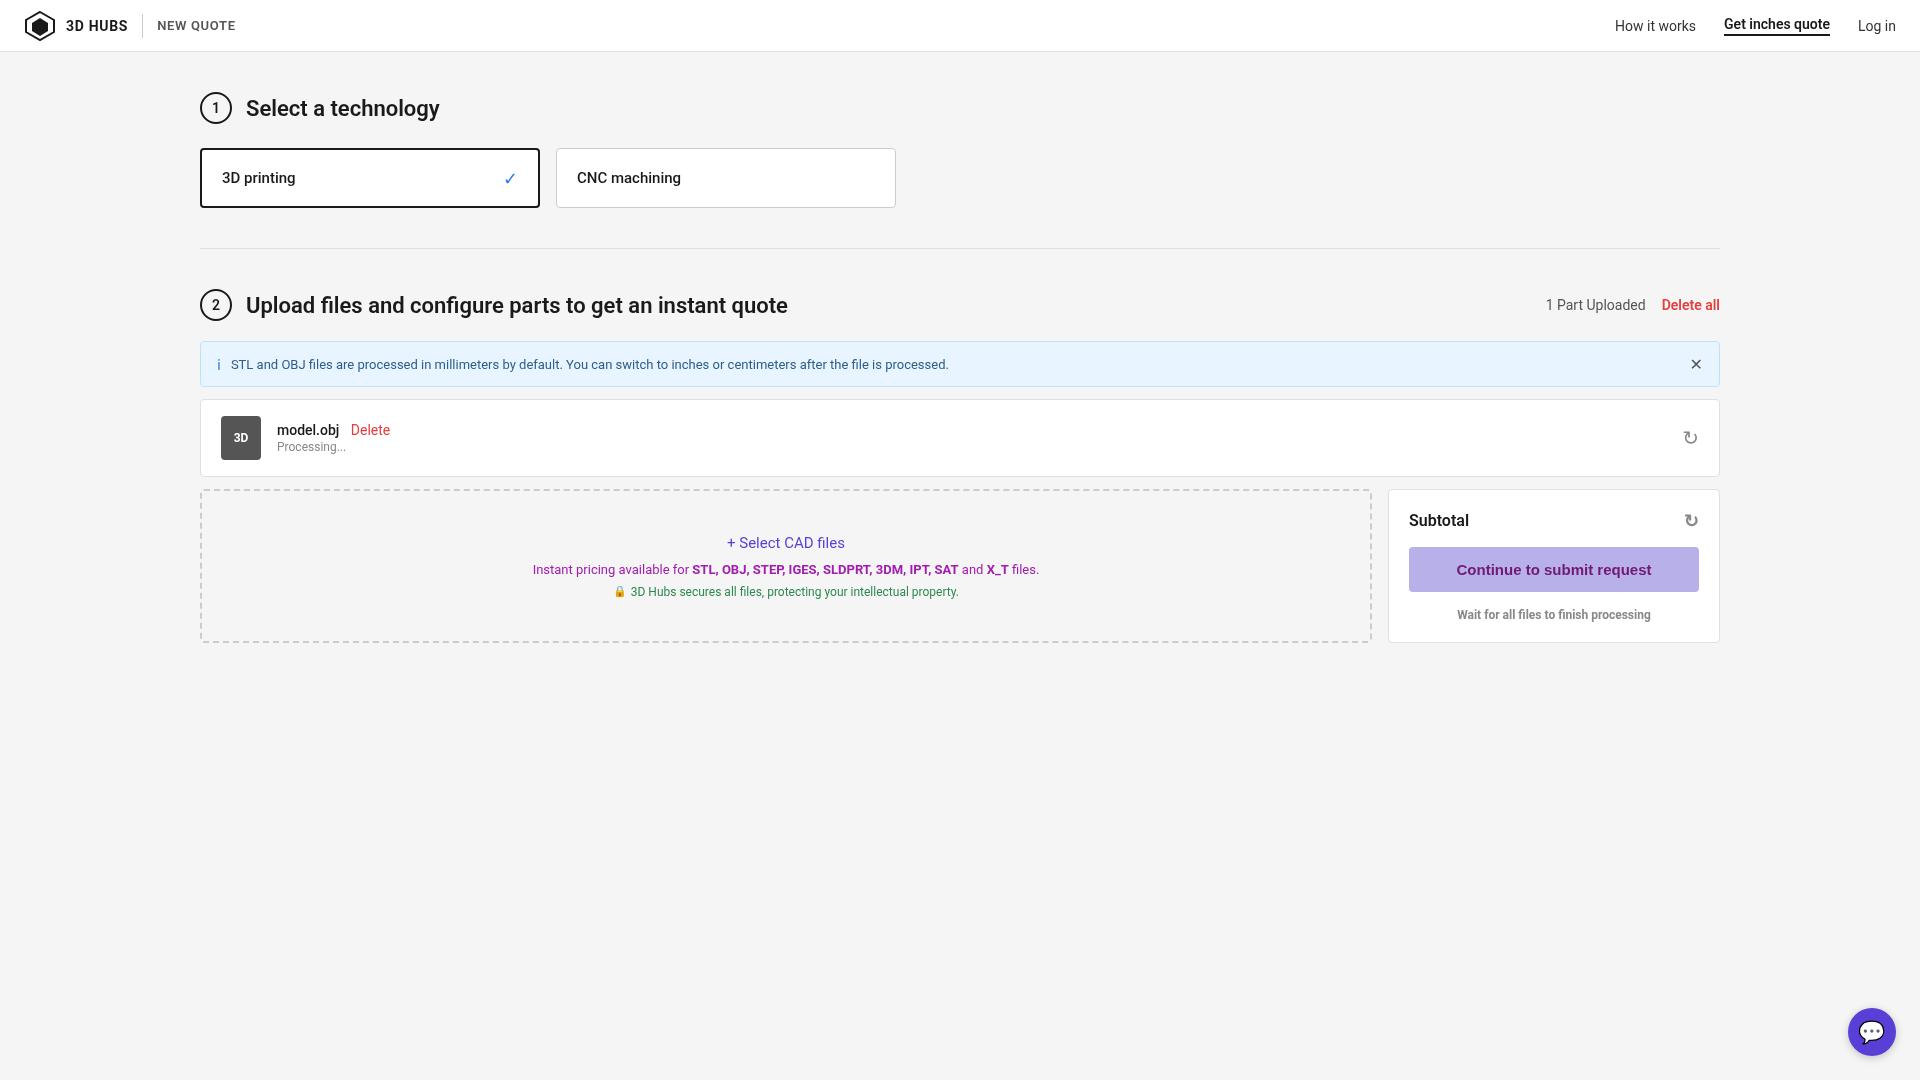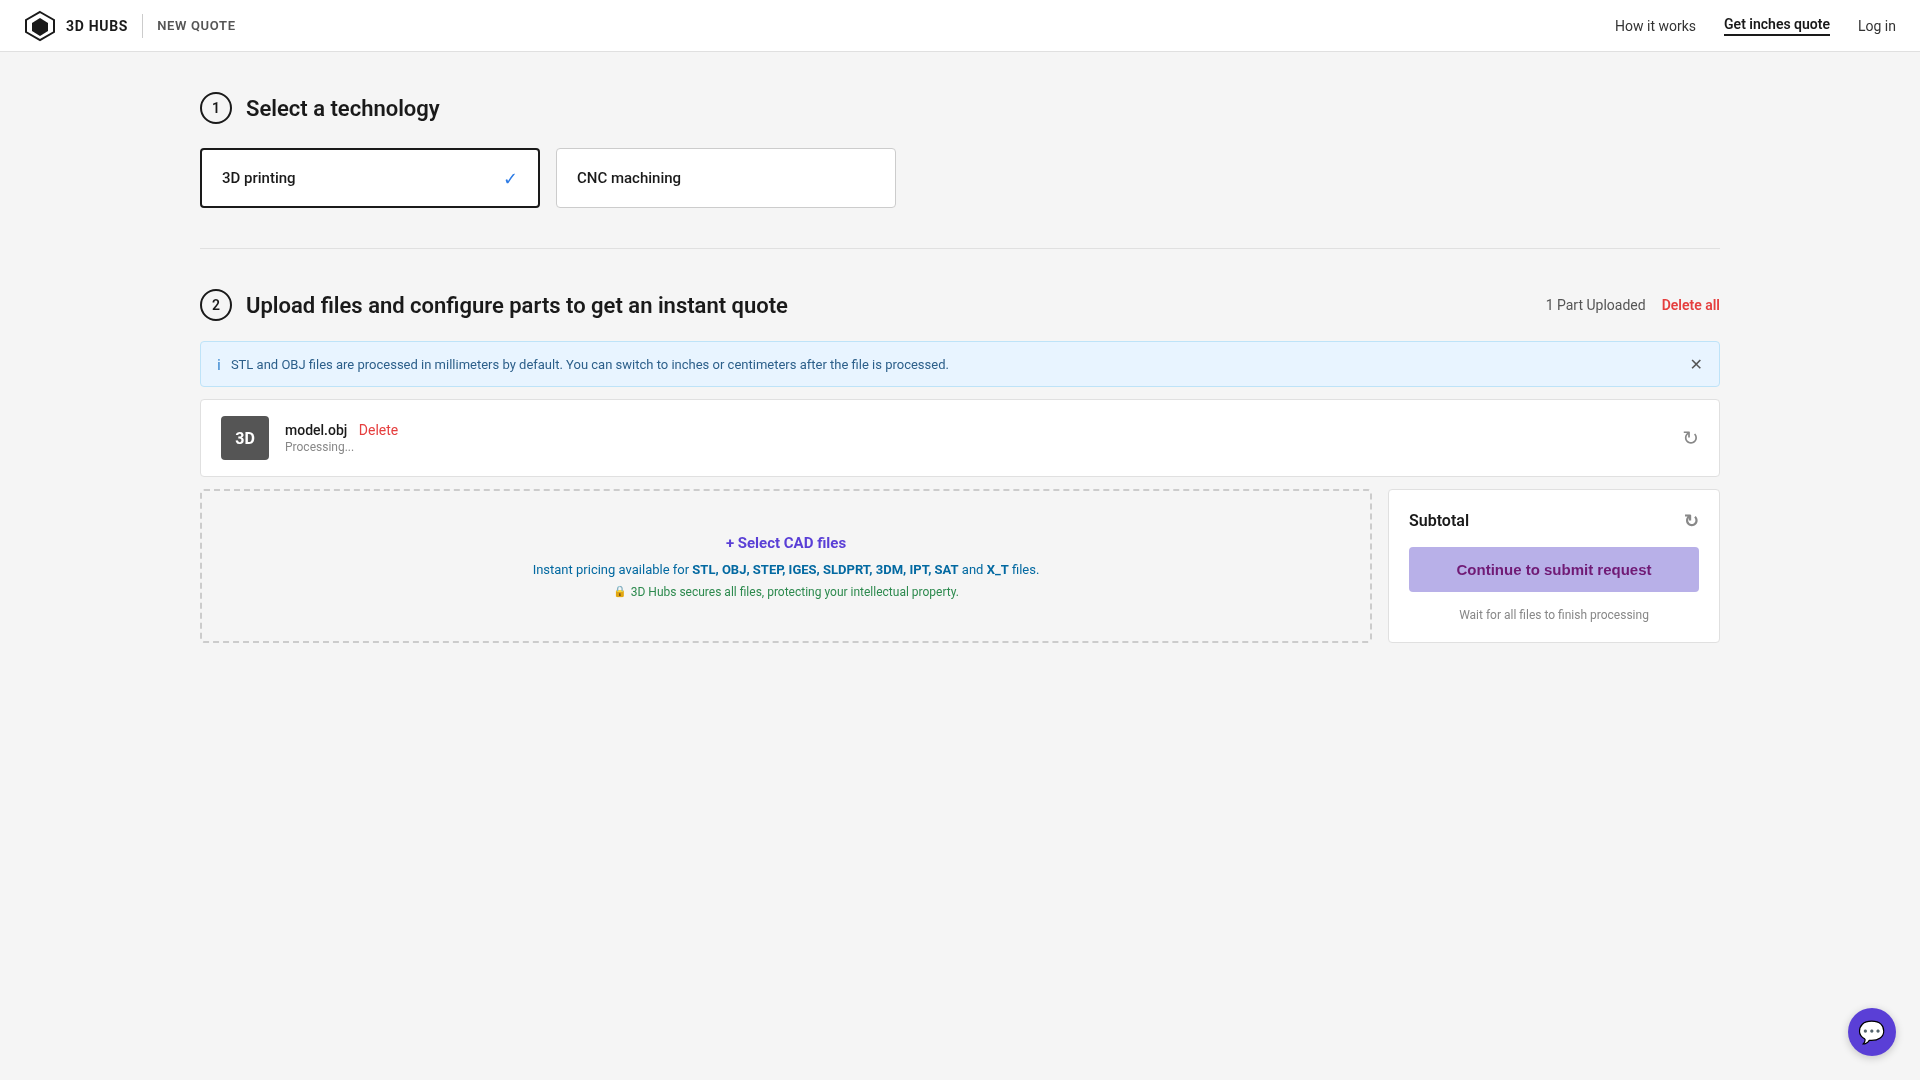--- a/index.html
+++ b/index.html
@@ -190,29 +190,29 @@
       background: #fff;
       border: 1px solid #e0e0e0;
       border-radius: 4px;
       padding: 16px 20px;
       display: flex;
       align-items: center;
       gap: 16px;
       margin-bottom: 12px;
     }
     .file-thumb {
-      width: 48px;
+      width: 40px;
       height: 44px;
       background: #555;
       border-radius: 4px;
       display: flex;
       align-items: center;
       justify-content: center;
       color: #fff;
-      font-size: 16px;
+      font-size: 12px;
       font-weight: 700;
       flex-shrink: 0;
     }
     .file-info {
       flex: 1;
     }
     .file-name {
       font-size: 14px;
       font-weight: 500;
       margin-bottom: 2px;
@@ -251,28 +251,28 @@
       display: flex;
       flex-direction: column;
       align-items: center;
       justify-content: center;
       padding: 36px 24px;
       text-align: center;
       cursor: pointer;
     }
     .select-cad-btn {
       color: #5a3fd6;
-      font-weight: 700;
+      font-weight: 400;
       font-size: 15px;
       margin-bottom: 10px;
       cursor: pointer;
     }
     .file-types-text {
       font-size: 13px;
-      color: #0369a1;
+      color: #a21caf;
       margin-bottom: 8px;
     }
     .file-types-text strong {
       font-weight: 700;
     }
     .security-note {
       font-size: 12px;
       color: #2d8a4e;
       display: flex;
       align-items: center;
@@ -314,20 +314,21 @@
       border-radius: 4px;
       font-size: 15px;
       font-weight: 600;
       cursor: not-allowed;
       text-align: center;
     }
     .wait-text {
       font-size: 12px;
       color: #888;
       text-align: center;
+      font-weight: bold;
     }
 
     
     .chat-btn {
       position: fixed;
       bottom: 24px;
       right: 24px;
       width: 48px;
       height: 48px;
       background: #5a3fd6;

